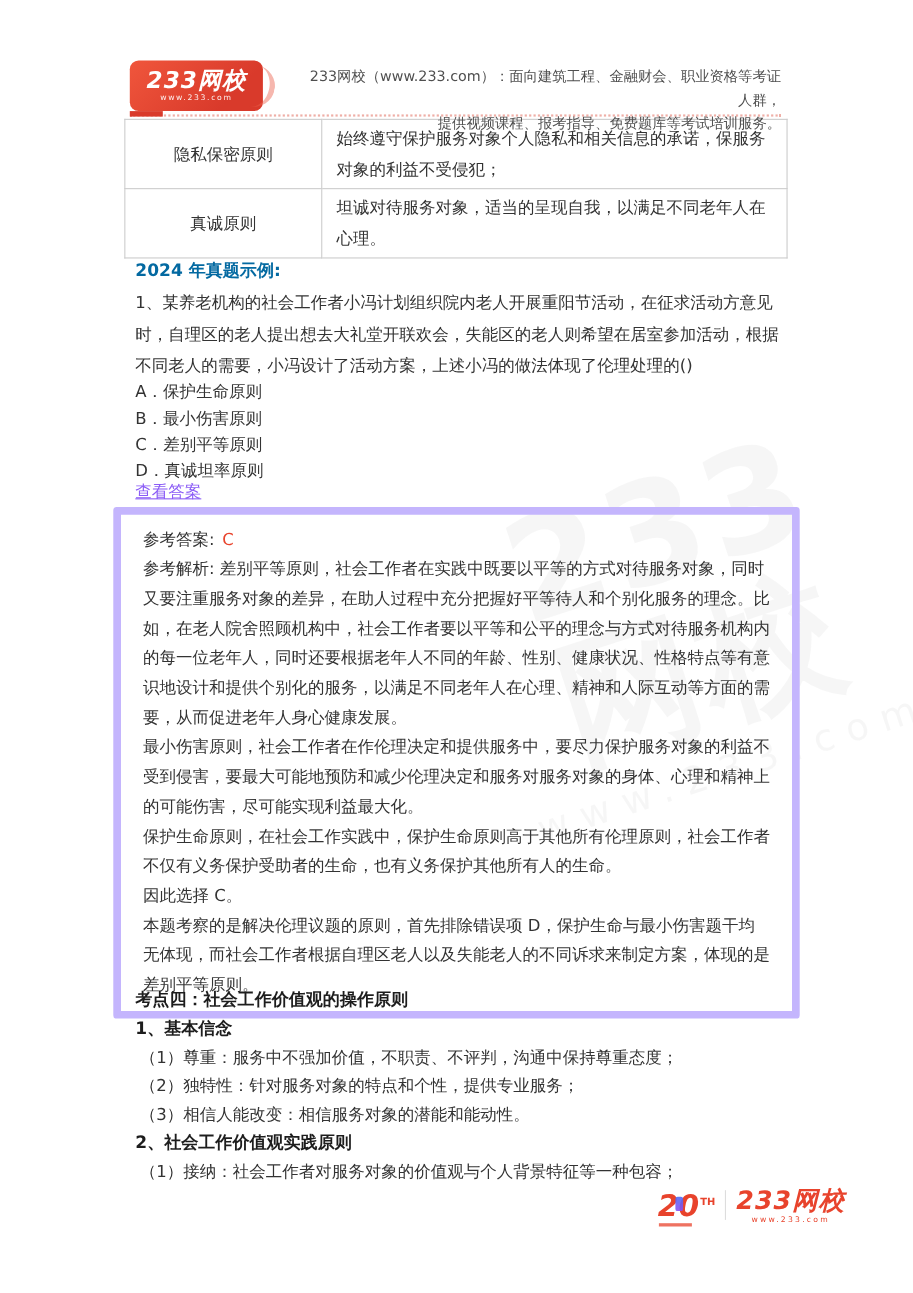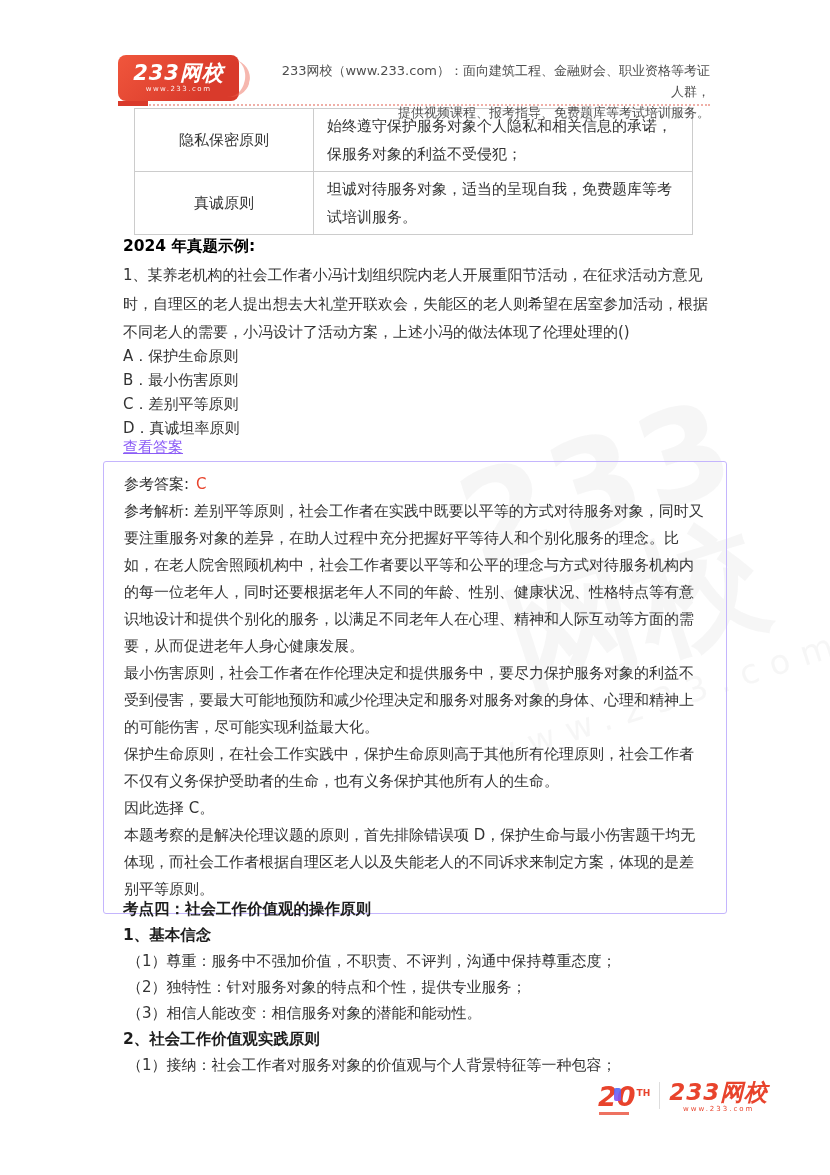--- a/index.html
+++ b/index.html
@@ -26,35 +26,35 @@
   .logo::after{
     content:"";position:absolute;right:-11px;top:4px;width:34px;height:38px;border-radius:50%;
     border-right:5px solid rgba(235,95,75,.45);transform:rotate(12deg);
   }
   .logo-brand{font-size:21px;font-weight:bold;font-style:italic;letter-spacing:1px;line-height:23px;}
   .logo-url{font-size:7px;letter-spacing:1.5px;opacity:.92;line-height:9px;}
   .tagline{text-align:right;font-size:13px;line-height:21px;color:#4f4f4f;padding-top:5px;padding-left:42px;}
   .header-dash{position:absolute;left:118px;top:101px;width:30px;height:5px;background:#d93a2b;z-index:3;}
   .header-rule{position:absolute;left:118px;top:104px;width:592px;border-top:2px dotted rgba(224,96,79,.5);z-index:2;}
   
-  .principles-table{position:absolute;left:134px;top:108px;width:559px;border-collapse:collapse;z-index:1;}
+  .principles-table{position:absolute;left:113px;top:108px;width:603px;border-collapse:collapse;z-index:1;}
   .principles-table td{border:1px solid #cccccc;font-size:15px;line-height:28px;color:#333;vertical-align:middle;}
   .principles-table tr{height:61px;}
   td.term-cell{width:176px;text-align:center;}
   td.def-cell{padding:3px 13px;}
   
-  .q-heading{position:absolute;left:123px;top:236px;font-size:15.5px;font-weight:bold;color:#000000;z-index:1;}
+  .q-heading{position:absolute;left:123px;top:236px;font-size:15.5px;font-weight:bold;color:#0369a1;z-index:1;}
   .q-text{position:absolute;left:123px;top:261px;width:596px;font-size:15px;line-height:28.5px;z-index:1;}
   .options{position:absolute;left:123px;top:344px;z-index:1;}
   .option{font-size:15px;line-height:24px;height:24px;}
   .view-answer{position:absolute;left:123px;top:438px;font-size:15px;color:#8b5cf6;z-index:1;cursor:pointer;text-decoration:underline;}
   
   .answer-box{
     position:absolute;left:103px;top:461px;width:624px;min-height:424px;box-sizing:border-box;
-    border:1px solid #c4b5fd;border-radius:3px;padding:9px 20px 10px;
+    border:7px solid #c4b5fd;border-radius:3px;padding:9px 20px 10px;
     font-size:15px;line-height:27px;color:#333;z-index:1;background:transparent;
   }
   .answer-box p{margin:0;}
   .answer-value{color:#e8432c;margin-left:7px;}
   
   .notes{position:absolute;left:123px;top:896px;width:600px;z-index:1;font-size:15px;color:#333;}
   .notes .line{line-height:26px;height:26px;white-space:nowrap;overflow:hidden;}
   .notes .bold{font-weight:bold;font-size:15.5px;color:#1d1d1d;}
   .notes .item{padding-left:4px;}
   
@@ -91,21 +91,21 @@
 <div class="header-rule"></div>
 
 <table class="principles-table">
   <tbody>
     <tr>
       <td class="term-cell">隐私保密原则</td>
       <td class="def-cell">始终遵守保护服务对象个人隐私和相关信息的承诺，保服务对象的利益不受侵犯；</td>
     </tr>
     <tr>
       <td class="term-cell">真诚原则</td>
-      <td class="def-cell">坦诚对待服务对象，适当的呈现自我，免费题库等考试培训服务。</td>
+      <td class="def-cell">坦诚对待服务对象，适当的呈现自我，以满足不同老年人在心理。</td>
     </tr>
   </tbody>
 </table>
 
 <div class="q-heading">2024 年真题示例:</div>
 <div class="q-text">1、某养老机构的社会工作者小冯计划组织院内老人开展重阳节活动，在征求活动方意见时，自理区的老人提出想去大礼堂开联欢会，失能区的老人则希望在居室参加活动，根据不同老人的需要，小冯设计了活动方案，上述小冯的做法体现了伦理处理的()</div>
 <div class="options">
   <div class="option">A．保护生命原则</div>
   <div class="option">B．最小伤害原则</div>
   <div class="option">C．差别平等原则</div>

